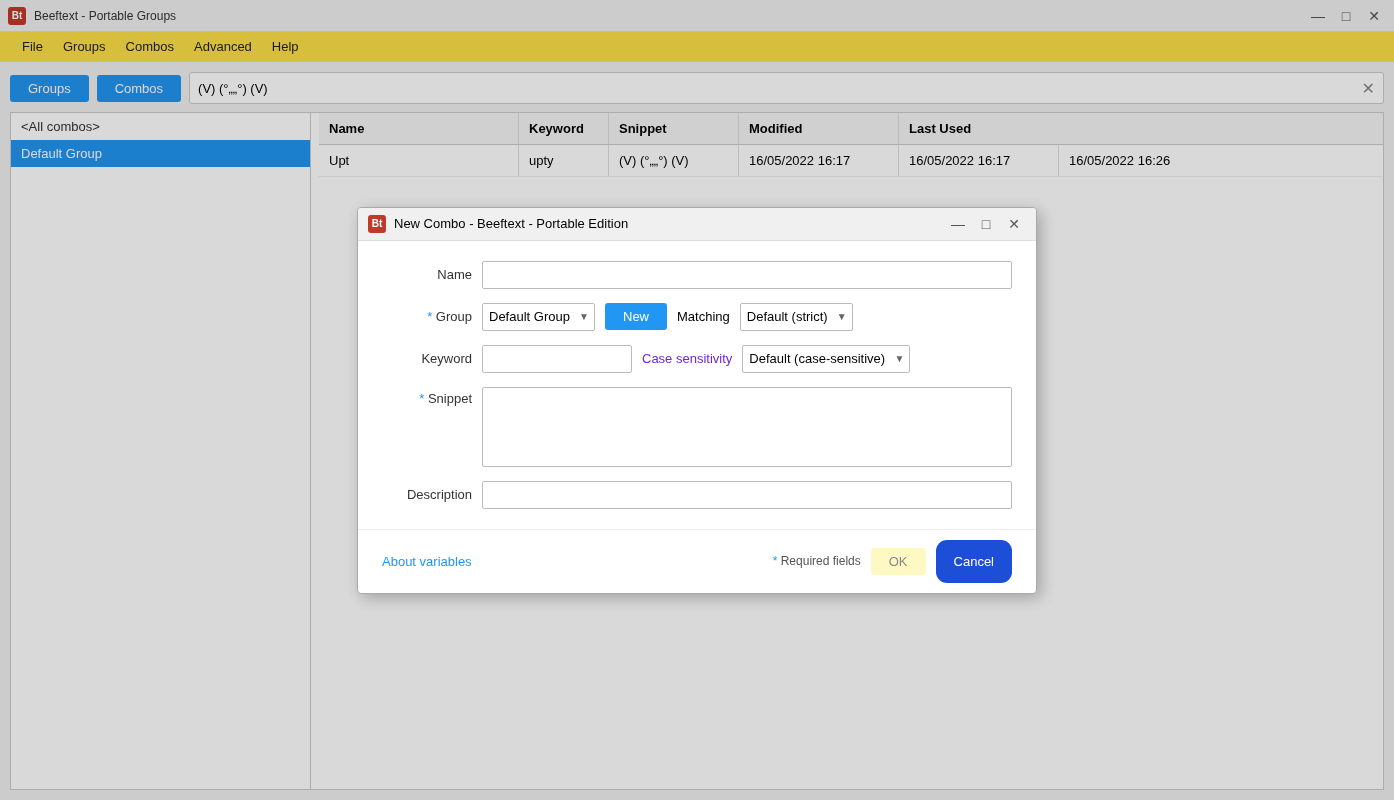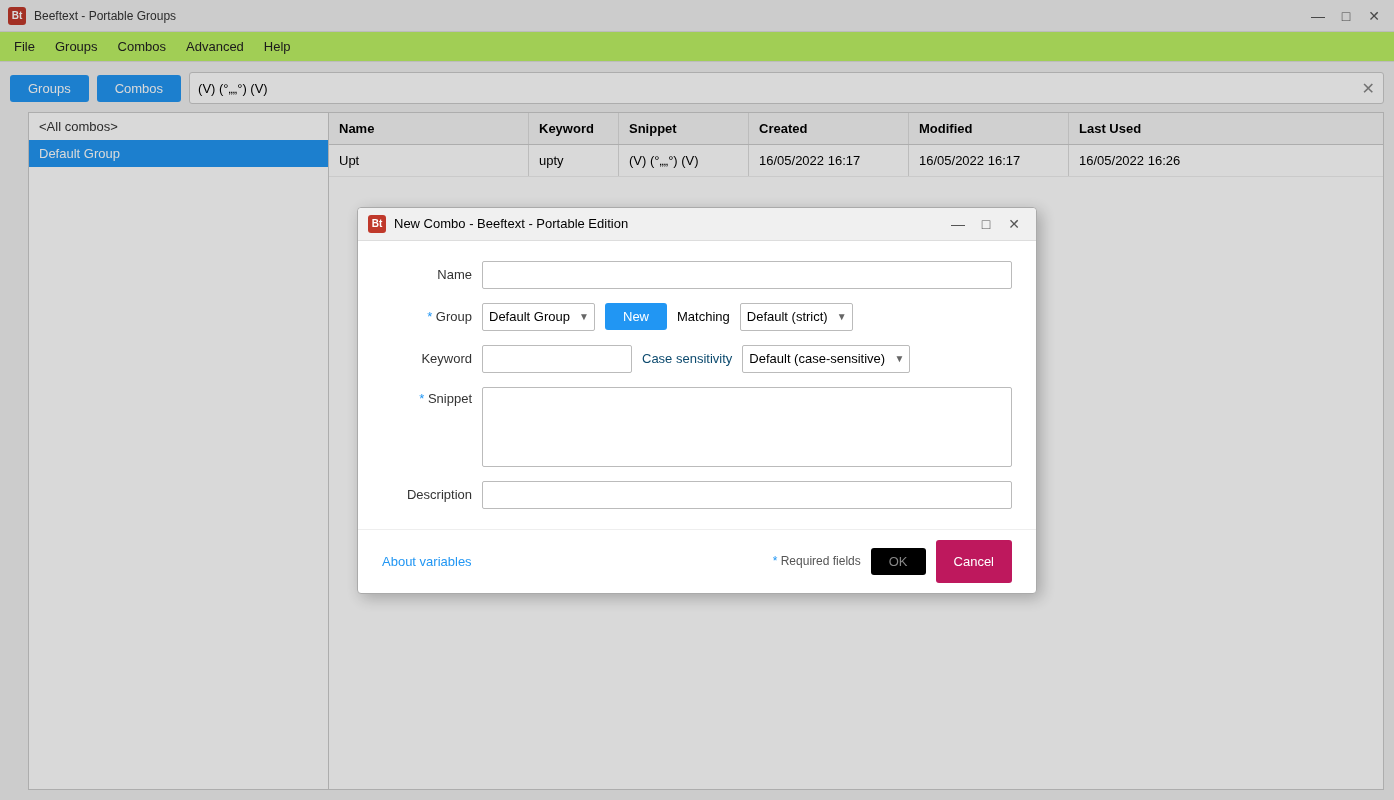--- a/index.html
+++ b/index.html
@@ -58,22 +58,22 @@
       display: flex;
       align-items: center;
       justify-content: center;
     }
 
     
     .menu-bar {
       display: flex;
       align-items: center;
       height: 30px;
-      background: #bef264;
-      padding: 0 4px;
+      background: #fde047;
+      padding: 0 12px;
       border-bottom: 1px solid #ddd;
     }
     .menu-item {
       padding: 4px 10px;
       cursor: pointer;
       border-radius: 2px;
       font-size: 13px;
       color: #222;
     }
 
@@ -121,24 +121,23 @@
     .search-clear {
       cursor: pointer;
       color: #888;
       font-size: 16px;
     }
 
     
     .split-pane {
       display: flex;
       flex: 1;
-      gap: 0;
+      gap: 8px;
       border: 1px solid #ccc;
       background: white;
-      margin-left: 18px;
     }
 
     
     .left-panel {
       width: 300px;
       border-right: 1px solid #ccc;
       display: flex;
       flex-direction: column;
     }
     .group-item {
@@ -293,34 +292,34 @@
     }
     .form-select-arrow {
       position: absolute;
       right: 6px;
       pointer-events: none;
       color: #666;
       font-size: 10px;
     }
 
     .btn-ok {
-      background: #000000;
+      background: #fef9c3;
       color: #888;
       border: none;
       padding: 6px 18px;
       border-radius: 3px;
       cursor: not-allowed;
       font-size: 13px;
     }
     .btn-cancel {
-      background: #be185d;
+      background: #1d4ed8;
       color: white;
       border: none;
       padding: 14px 18px;
-      border-radius: 3px;
+      border-radius: 11px;
       cursor: pointer;
       font-size: 13px;
     }
 
     .modal-footer {
       display: flex;
       align-items: center;
       justify-content: space-between;
       padding: 10px 24px;
       border-top: 1px solid #eee;
@@ -346,21 +345,21 @@
     .keyword-input {
       width: 150px;
       height: 28px;
       border: 1px solid #bbb;
       border-radius: 2px;
       padding: 0 6px;
       font-size: 13px;
       outline: none;
     }
     .case-sensitivity-label {
-      color: #0c4a6e;
+      color: #6d28d9;
     }
   </style>
 </head>
 <body>
 
 <div class="title-bar">
   <div class="title-bar-left">
     <div class="app-icon">Bt</div>
     <span class="title-bar-title">Beeftext - Portable Groups</span>
   </div>
@@ -395,21 +394,20 @@
     <div class="left-panel">
       <div class="group-item">&lt;All combos&gt;</div>
       <div class="group-item selected">Default Group</div>
     </div>
 
     <div class="right-panel">
       <div class="table-header">
         <div class="col col-name">Name</div>
         <div class="col col-keyword">Keyword</div>
         <div class="col col-snippet">Snippet</div>
-        <div class="col col-created">Created</div>
         <div class="col col-modified">Modified</div>
         <div class="col col-lastused">Last Used</div>
       </div>
       <div class="table-row">
         <div class="col col-name">Upt</div>
         <div class="col col-keyword">upty</div>
         <div class="col col-snippet">(V) (°„„°) (V)</div>
         <div class="col col-created">16/05/2022 16:17</div>
         <div class="col col-modified">16/05/2022 16:17</div>
         <div class="col col-lastused">16/05/2022 16:26</div>

